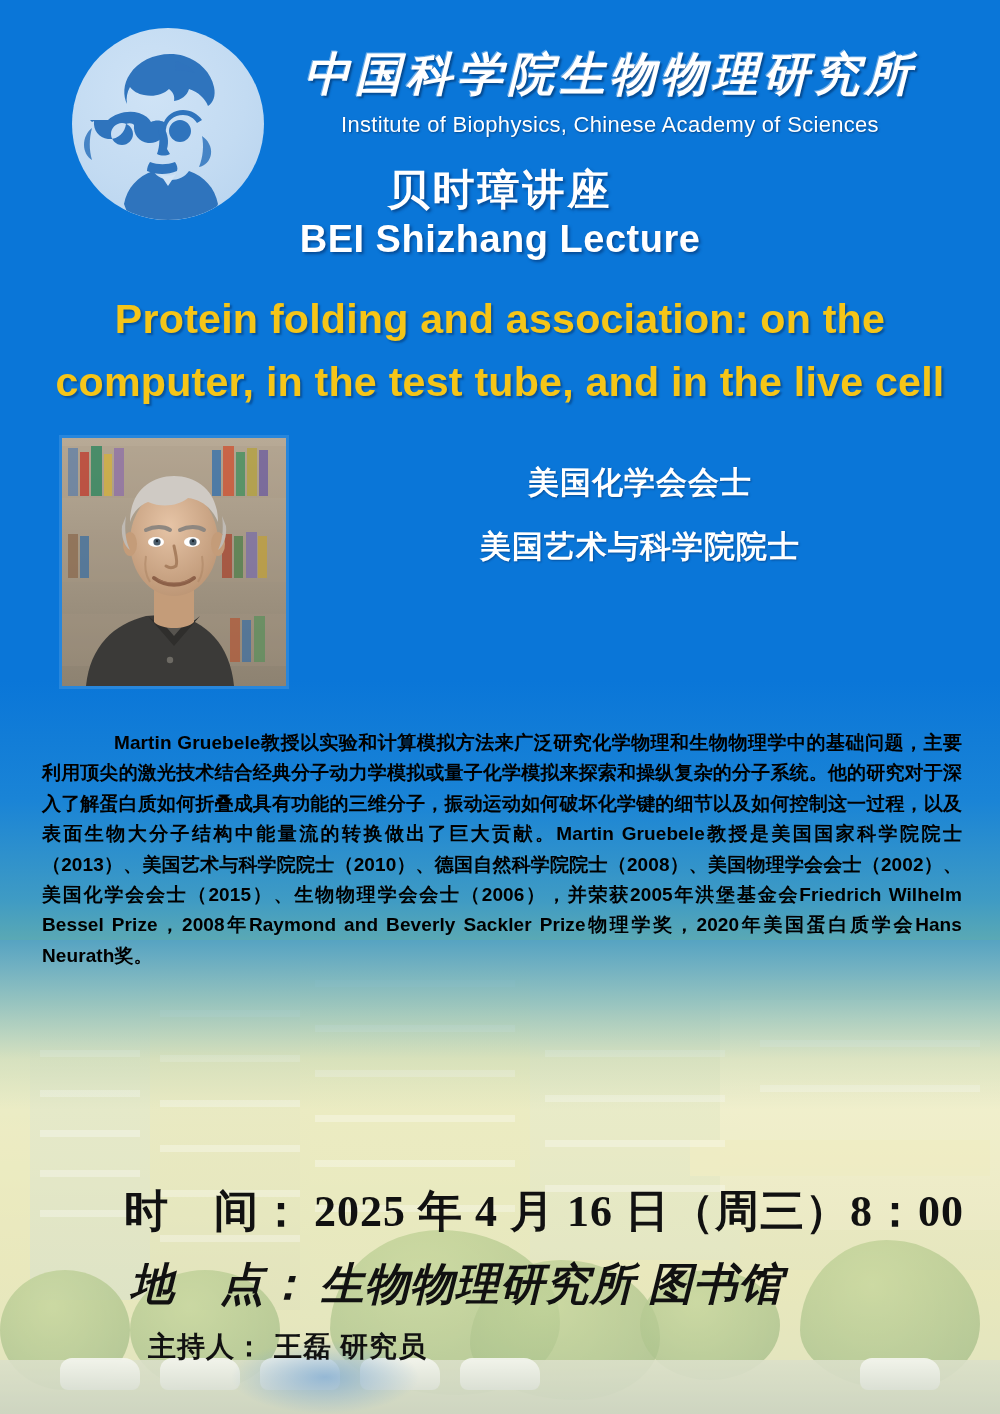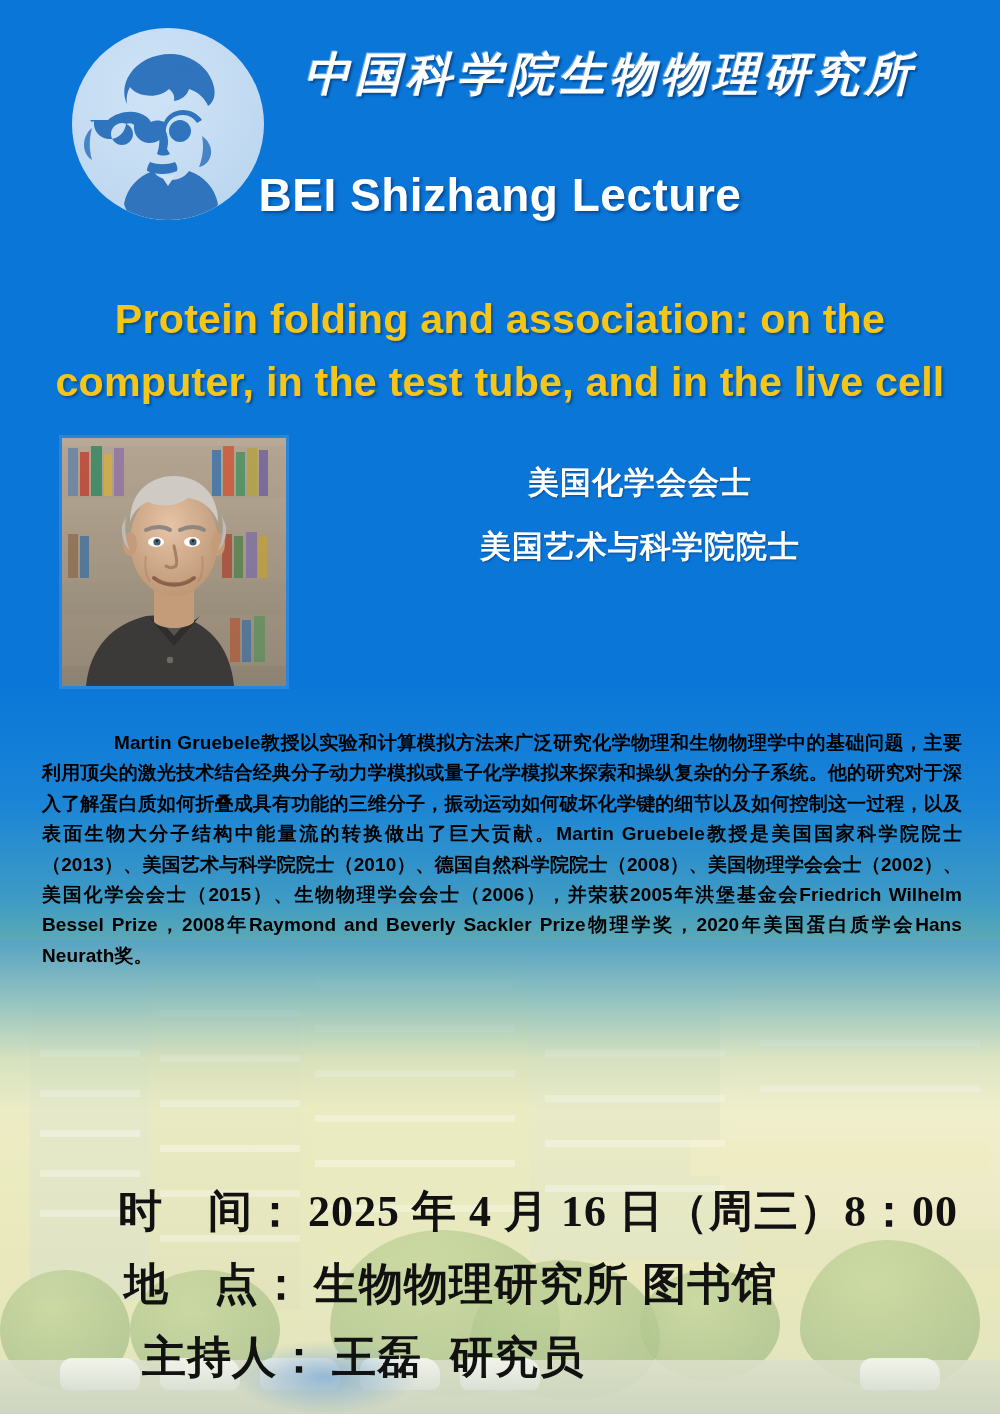--- a/index.html
+++ b/index.html
@@ -112,22 +112,21 @@
     white-space:nowrap;
   }
 
   
   .series{ position:absolute; left:0; top:162px; width:1000px; text-align:center; }
   .series-cn{
     font-size:42px; font-weight:700; color:#ffffff; letter-spacing:3px;
     text-shadow:2px 2px 3px rgba(0,30,80,.5);
   }
   .series-en{
-    margin-top:6px;
-    font-size:46px; font-weight:700; color:#ffffff; letter-spacing:.5px;
+    font-size:38px; font-weight:700; color:#ffffff; letter-spacing:.5px;
     text-shadow:2px 2px 3px rgba(0,30,80,.5);
   }
 
   
   .title{
     position:absolute; left:40px; top:288px; width:920px; text-align:center;
     color:#f5c518;
     font-size:40px; font-weight:700; line-height:1.58;
     letter-spacing:.2px;
     text-shadow:2px 2px 2px rgba(0,40,90,.45);
@@ -162,36 +161,36 @@
     color:#000000;
     font-size:19px; font-weight:700; line-height:1.60;
     text-align:justify; text-justify:inter-character;
     letter-spacing:.1px;
   }
   .bio p{ text-indent:0; }
   .bio .indent{ display:inline-block; width:72px; }
 
   
   .details{
-    position:absolute; left:118px; top:1182px; width:860px;
+    position:absolute; left:124px; top:1182px; width:860px;
     color:#111111;
     font-family:"Liberation Serif","DejaVu Serif",serif;
   }
   .det-row{ display:flex; align-items:baseline; margin-bottom:14px; }
   .det-label{
     font-size:44px; font-weight:700; white-space:nowrap;
     letter-spacing:1px;
   }
   .det-value{
     font-size:44px; font-weight:700; margin-left:10px; white-space:nowrap;
     letter-spacing:1px;
   }
   .det-row.r2 .det-label, .det-row.r2 .det-value{ font-family:"Liberation Sans","DejaVu Sans",sans-serif; font-size:44px; }
-  .det-row.r3 .det-label, .det-row.r3 .det-value{ font-family:Liberation Mono, monospace; font-size:44px; }
-  .det-row.r2{ margin-left:6px; }
+  .det-row.r3 .det-label, .det-row.r3 .det-value{ font-family:Liberation Serif, serif; font-size:28px; }
+  .det-row.r2{ margin-left:6px;font-style:italic; }
   .det-row.r3{ margin-left:24px; }
 </style>
 </head>
 <body>
 
 <div class="poster">
 
   <div class="bg-blue"></div>
 
   <div class="bg-photo">
@@ -270,24 +269,26 @@
           <path d="M88 146l8 12 8-12c-5 2-11 2-16 0z" fill="#cfe3f6"></path>
 
           <path d="M130 108c6 4 10 11 9 18-1 7-6 12-12 13 4-10 5-21 3-31z" opacity=".85"></path>
           <path d="M20 100c-5 4-8 10-8 17 0 6 3 12 8 15-3-10-3-21 0-32z" opacity=".85"></path>
         </g>
       </svg>
     </div>
 
     <div class="inst">
       <div class="inst-cn">中国科学院生物物理研究所</div>
+      <div class="inst-en">Institute of Biophysics, Chinese Academy of Sciences</div>
     </div>
   </div>
 
   <div class="series">
+    <div class="series-cn">贝时璋讲座</div>
     <div class="series-en">BEI Shizhang Lecture</div>
   </div>
 
   <div class="title">Protein folding and association: on the computer, in the test tube, and in the live cell</div>
 
   <div class="speaker-photo">
     <svg width="224" height="248" viewBox="0 0 224 248" aria-hidden="true">
       <defs>
         <linearGradient id="shelf" x1="0" y1="0" x2="0" y2="1">
           <stop offset="0%" stop-color="#b8aa96"></stop>

